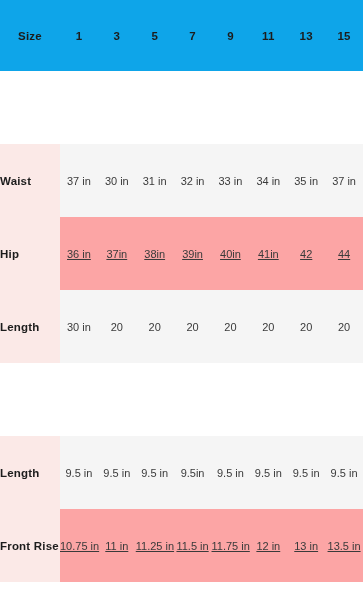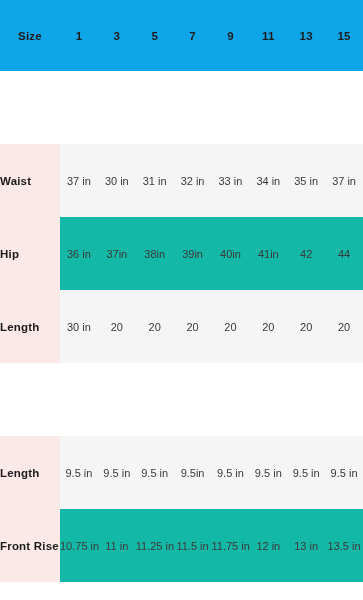--- a/index.html
+++ b/index.html
@@ -76,21 +76,22 @@
     font-size: 11.5px;
     color: #1c1c1c;
     text-align: left;
     letter-spacing: 0.2px;
     overflow: visible;
   }
   tr.data-row.band-gray td.value-col {
     background: #f5f5f5;
   }
   tr.data-row.band-white td.value-col {
-    background: #14b8a6;
+    background: #fca5a5;
+    text-decoration: underline;
   }
 
   
   tr.empty-row td {
     height: 73px;
     background: #ffffff;
   }
 
   
   col.c-label { width: 60px; }

